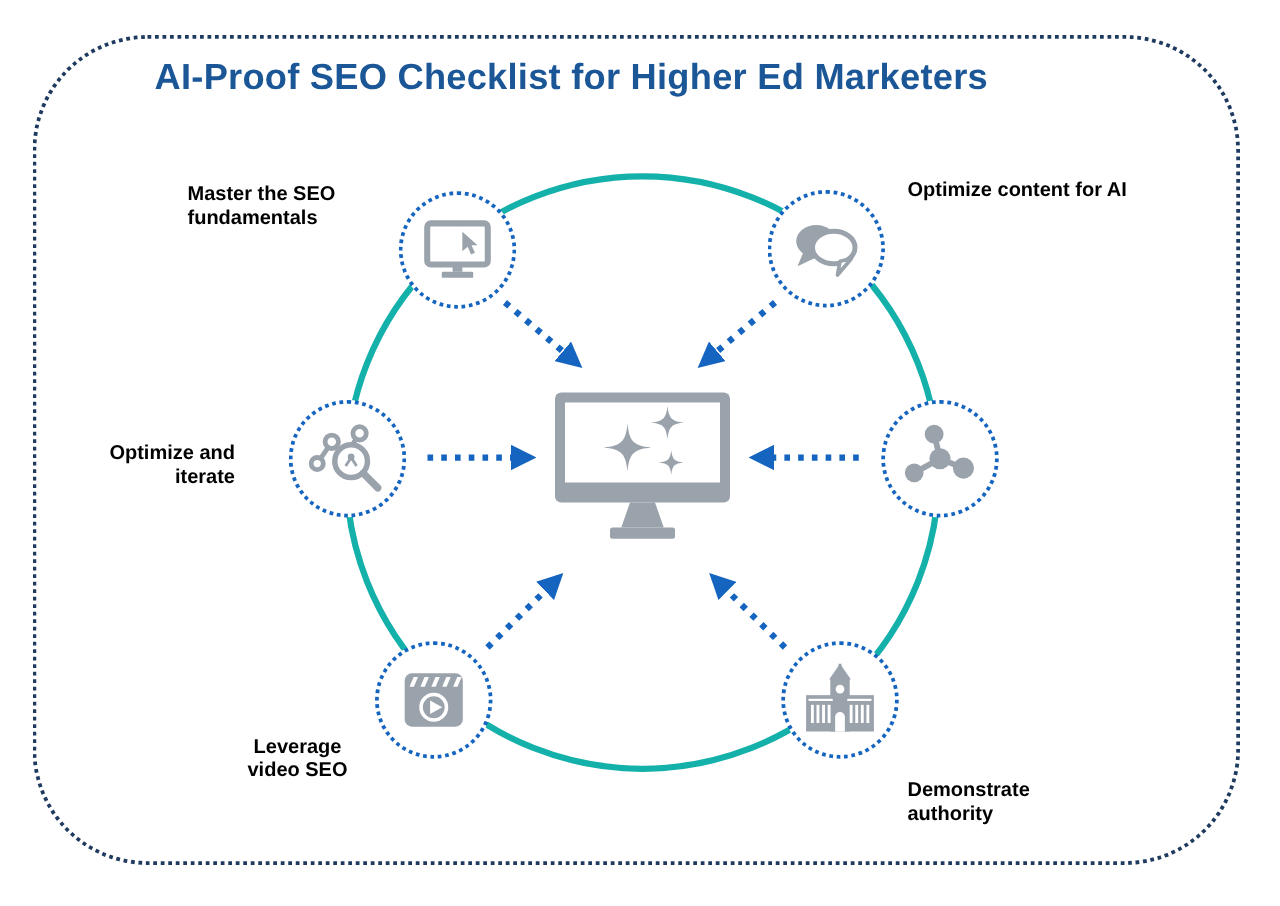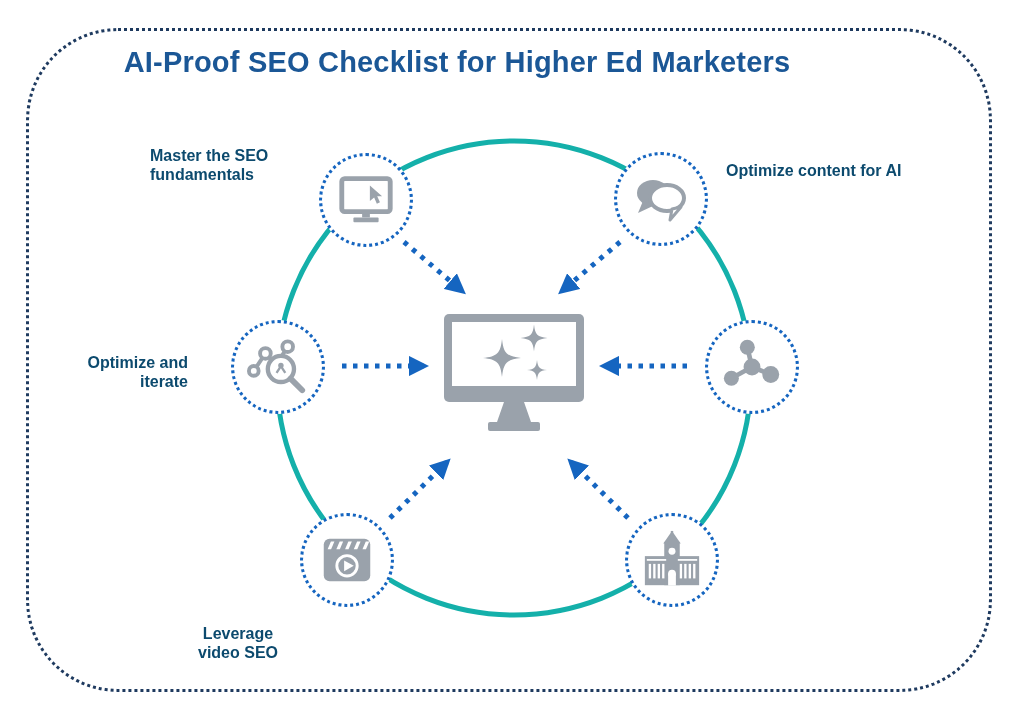--- a/index.html
+++ b/index.html
@@ -22,28 +22,28 @@
     border:3px dotted #1565c0;border-radius:50%;background:#ffffff;
     display:flex;align-items:center;justify-content:center;
   }
   .n-master{left:319px;top:153px;}
   .n-optimize{left:614px;top:152px;}
   .n-fix{left:705px;top:320px;}
   .n-demo{left:625px;top:513px;}
   .n-video{left:300px;top:513px;}
   .n-measure{left:231px;top:320px;}
   .node-label{
-    position:absolute;font-size:16px;font-weight:700;color:#0c4a6e;
+    position:absolute;font-size:16px;font-weight:700;color:#000000;
     line-height:1.2;white-space:pre-line;
   }
   .lbl-master{left:150px;top:146px;width:220px;text-align:left;}
-  .lbl-optimize{left:726px;top:161px;width:260px;text-align:left;}
+  .lbl-optimize{left:726px;top:143px;width:260px;text-align:left;}
   .lbl-fix{left:847px;top:353px;width:160px;text-align:left;}
   .lbl-demo{left:726px;top:623px;width:200px;text-align:left;}
-  .lbl-video{left:167px;top:624px;width:142px;text-align:center;}
+  .lbl-video{left:167px;top:588px;width:142px;text-align:center;}
   .lbl-measure{left:38px;top:353px;width:150px;text-align:right;}
   .center-icon{position:absolute;left:438px;top:312px;}
 </style>
 </head>
 <body>
 
 <div id="canvas">
 
   <div class="outer-border"></div>
 
@@ -132,20 +132,22 @@
         <rect x="21.8" y="36" width="2.4" height="15"></rect>
         <rect x="40" y="36" width="2.4" height="15"></rect>
         <rect x="44.6" y="36" width="2.4" height="15"></rect>
         <rect x="49.2" y="36" width="2.4" height="15"></rect>
         <rect x="53.8" y="36" width="2.4" height="15"></rect>
         <rect x="6" y="31" width="20" height="1.8"></rect>
         <rect x="38" y="31" width="20" height="1.8"></rect>
       </g>
     </svg>
   </div>
+  <div class="node-label lbl-demo">Demonstrate
+authority</div>
 
   <div class="node n-video">
     <svg width="62" height="62" viewBox="0 0 64 64">
       <rect x="8" y="10" width="48" height="44" rx="6" fill="#9aa2ab"></rect>
       <g fill="#ffffff">
         <polygon points="12,21 15.4,13 19,13 15.6,21"></polygon>
         <polygon points="21,21 24.4,13 28,13 24.6,21"></polygon>
         <polygon points="30,21 33.4,13 37,13 33.6,21"></polygon>
         <polygon points="39,21 42.4,13 46,13 42.6,21"></polygon>
         <polygon points="48,21 51.4,13 55,13 51.6,21"></polygon>

